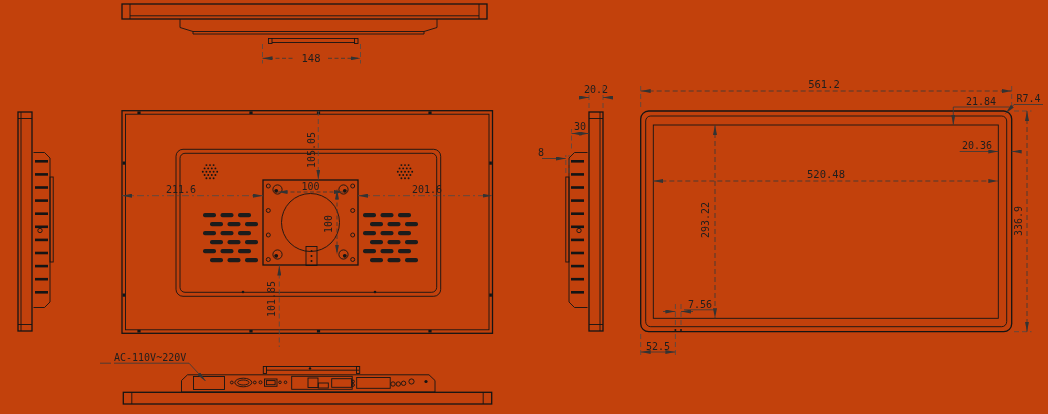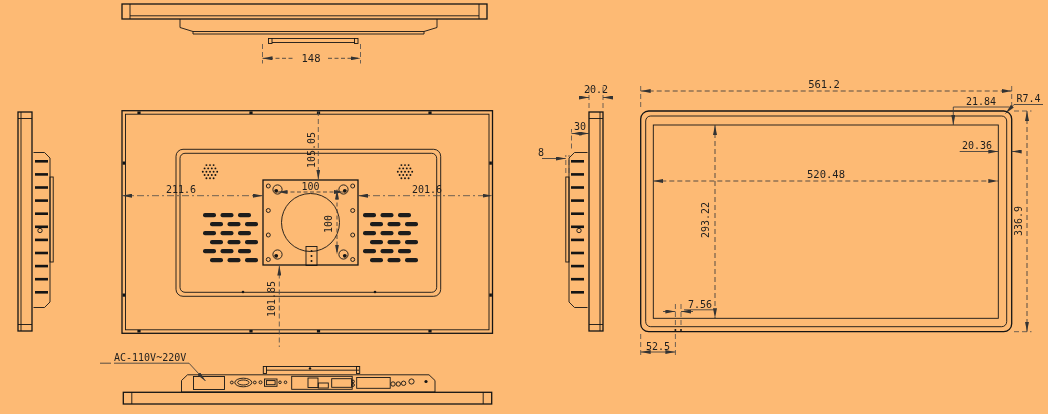--- a/index.html
+++ b/index.html
@@ -1,16 +1,16 @@
 <!DOCTYPE html>
 <html><head>
 <meta charset="utf-8">
 <style>
   html,body{margin:0;padding:0;background:#fff;}
-  .stage{position:relative;width:1048px;height:414px;background:#fdba74;overflow:hidden;text-decoration:underline;}
+  .stage{position:relative;width:1048px;height:414px;background:#c2410c;overflow:hidden;text-decoration:underline;}
   svg{display:block}
   .obj{fill:none;stroke:#141414;stroke-width:1.3;stroke-linejoin:miter}
   .obj2{fill:none;stroke:#141414;stroke-width:.9}
   .objf{fill:#141414;stroke:none}
   .dim{fill:none;stroke:#3a3a3a;stroke-width:.85}
   .ext{fill:none;stroke:#4a4a4a;stroke-width:.8;stroke-dasharray:5 3}
   .cl{fill:none;stroke:#4a4a4a;stroke-width:.8;stroke-dasharray:7 3 2 3}
   .t{font-family:"DejaVu Sans Mono","Liberation Mono",monospace;font-size:10.5px;fill:#1e1e1e;}
   .ts{font-family:"DejaVu Sans Mono","Liberation Mono",monospace;font-size:10px;fill:#1e1e1e;}
 </style>

